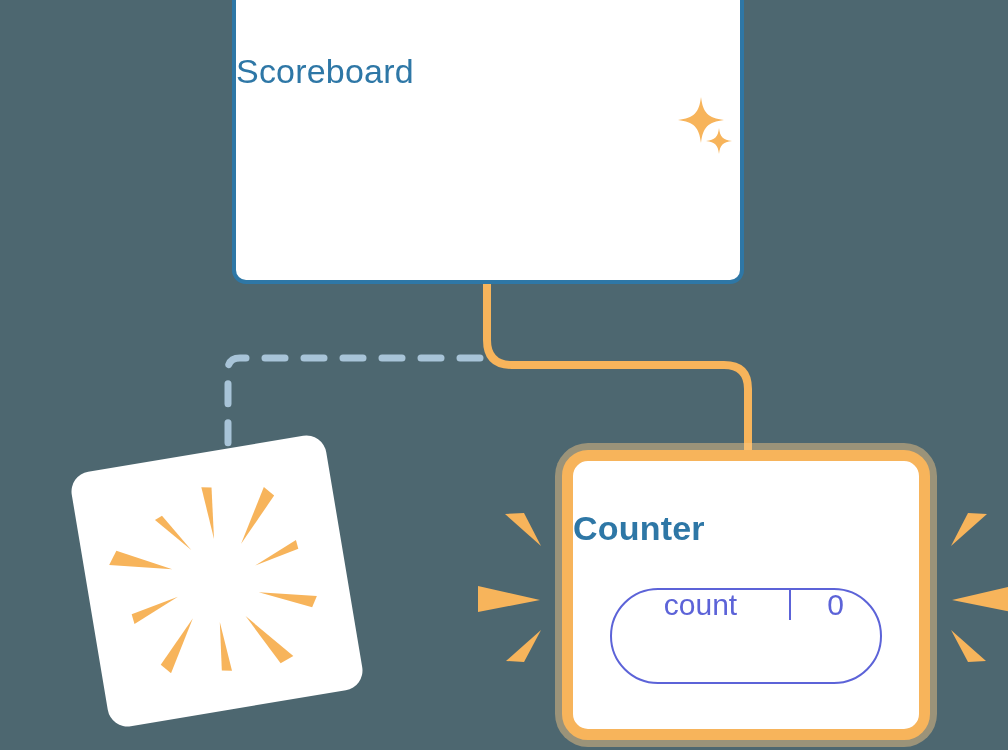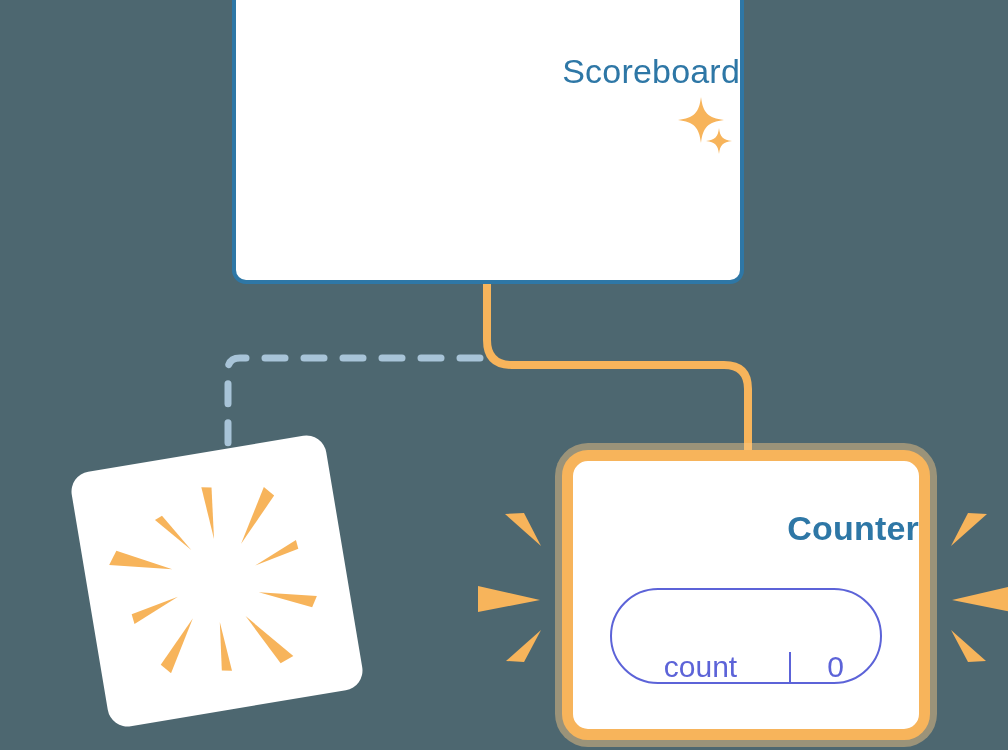--- a/index.html
+++ b/index.html
@@ -54,35 +54,35 @@
     position: absolute;
     left: -4px; right: -4px; top: -20px; height: 24px;
     background: #ffffff;
     border: 4px solid #2e77a6;
     border-bottom: 0;
     border-radius: 14px 14px 0 0;
     box-sizing: border-box;
   }
 
   .comp-title {
-    text-align: right;
+    text-align: left;
     color: #2e77a6;
     font-size: 34px;
     font-weight: 400;
     letter-spacing: 0.2px;
     line-height: 1;
   }
   #scoreboard-title { margin-top: 54px; }
 
   
   .pill {
     position: absolute;
     box-sizing: border-box;
     display: flex;
-    align-items: flex-end;
+    align-items: flex-start;
     background: #ffffff;
   }
   #scoreboard-pill {
     left: 278px;
     top: 119px;
     width: 420px;
     height: 112px;
     border: 9px solid #f7b45b;
     border-radius: 56px;
     box-shadow: 0 0 0 7px rgba(250, 201, 133, 0.45);

